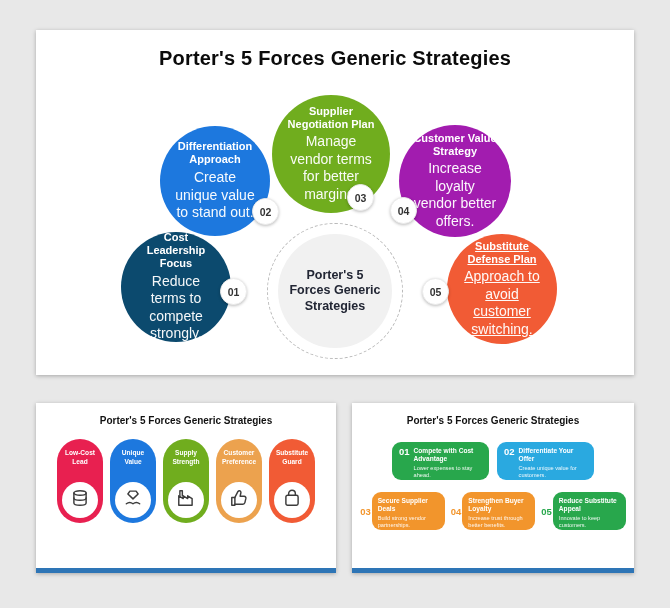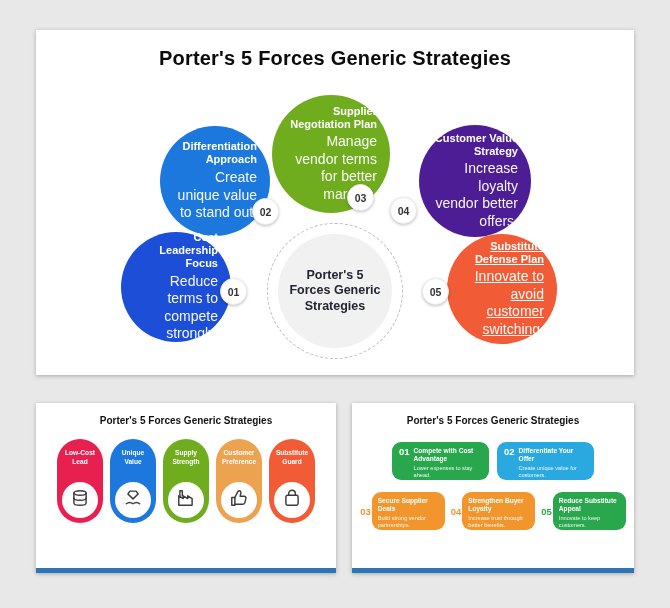--- a/index.html
+++ b/index.html
@@ -13,28 +13,28 @@
   }
   
   .slide-main{left:36px;top:30px;width:598px;height:345px;}
   .main-title{
     margin:0;padding-top:17px;text-align:center;
     font-size:20px;font-weight:bold;color:#0b0b0b;letter-spacing:.2px;
   }
   .force{
     position:absolute;border-radius:50%;color:#fff;
     display:flex;flex-direction:column;align-items:center;justify-content:center;
-    text-align:right;padding:0 13px;box-sizing:border-box;
+    text-align:center;padding:0 13px;box-sizing:border-box;
   }
   .force-title{font-size:11px;font-weight:bold;line-height:1.18;margin-bottom:3px;}
   .force-desc{font-size:14px;line-height:1.25;opacity:.96;}
   .fc-blue{left:124px;top:96px;width:110px;height:110px;background:#1d78de;}
   .fc-green{left:236px;top:65px;width:118px;height:118px;background:#70ad1e;}
-  .fc-orange{left:383px;top:95px;width:112px;height:112px;background:#4c1d95;}
-  .fc-red{left:85px;top:202px;width:110px;height:110px;background:#1d4ed8;}
+  .fc-orange{left:363px;top:95px;width:112px;height:112px;background:#a21caf;}
+  .fc-red{left:85px;top:202px;width:110px;height:110px;background:#0c4a6e;}
   .fc-orangered{left:411px;top:204px;width:110px;height:110px;background:#f15b35;text-decoration:underline;}
   .badge{
     position:absolute;width:27px;height:27px;border-radius:50%;background:#fff;
     border:1px solid #ececec;box-shadow:0 1px 3px rgba(0,0,0,.25);
     display:flex;align-items:center;justify-content:center;
     font-size:10.5px;font-weight:bold;color:#333;z-index:5;box-sizing:border-box;
   }
   .bd-01{left:184px;top:248px}.bd-02{left:216px;top:168px}.bd-03{left:311px;top:154px}
   .bd-04{left:354px;top:167px}.bd-05{left:386px;top:248px}
   .center-ring{
@@ -111,21 +111,21 @@
     <div class="force fc-orange">
       <div class="force-title">Customer Value Strategy</div>
       <div class="force-desc">Increase loyalty vendor better offers.</div>
     </div>
     <div class="force fc-red">
       <div class="force-title">Cost Leadership Focus</div>
       <div class="force-desc">Reduce terms to compete strongly.</div>
     </div>
     <div class="force fc-orangered">
       <div class="force-title">Substitute Defense Plan</div>
-      <div class="force-desc">Innovate to avoid customer switching.</div>
+      <div class="force-desc">Approach to avoid customer switching.</div>
     </div>
 
     <div class="badge bd-01">01</div>
     <div class="badge bd-02">02</div>
     <div class="badge bd-03">03</div>
     <div class="badge bd-04">04</div>
     <div class="badge bd-05">05</div>
 
     <div class="center-ring">
       <div class="center-fill">

